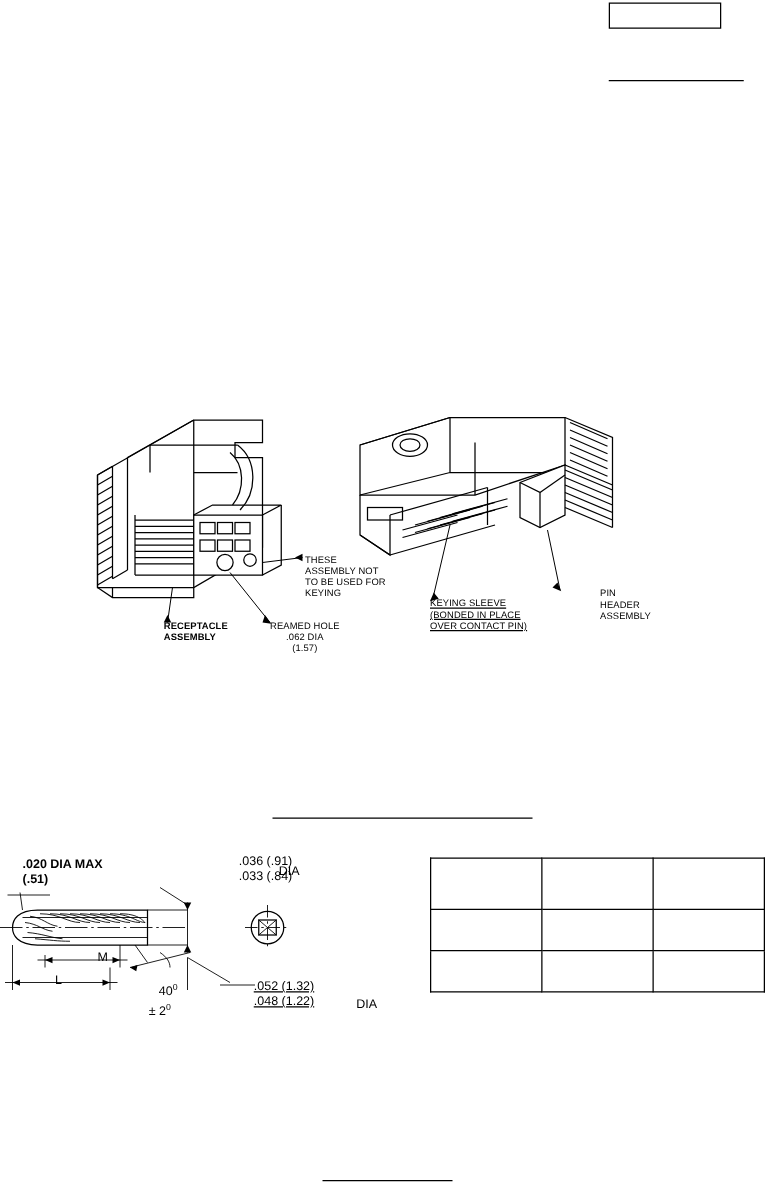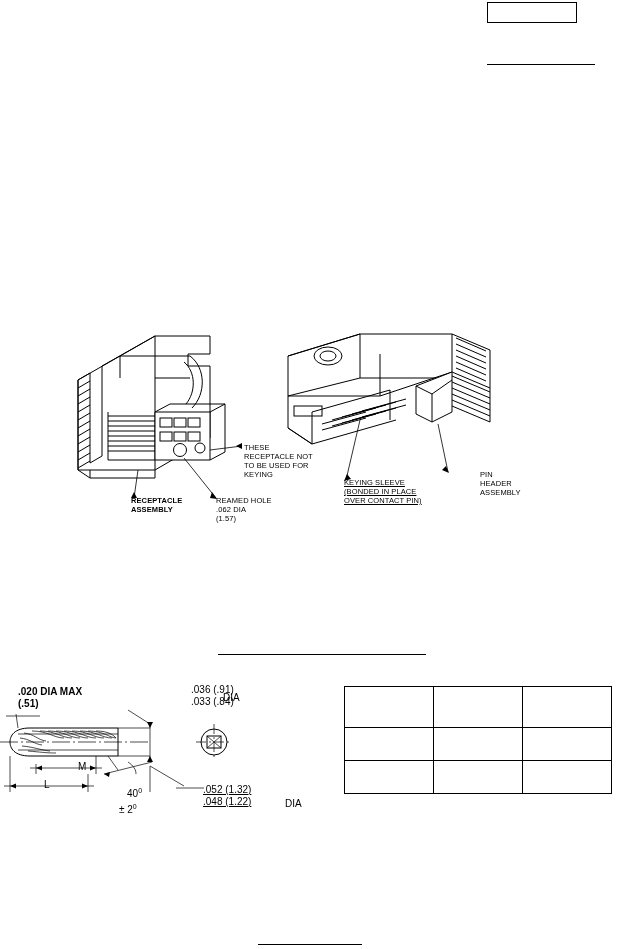--- a/index.html
+++ b/index.html
@@ -231,28 +231,28 @@
 
   <path d="M300 100 L286 160" stroke-width="0.8"></path>
   <path d="M287 154 L284 161 L291 159 Z" fill="#000" stroke="none"></path>
 
   <path d="M378 104 L388 152" stroke-width="0.8"></path>
   <path d="M386 146 L389 153 L382 150 Z" fill="#000" stroke="none"></path>
 </svg>
 </div>
 
 <div class="callout" style="left:244px; top:443px;">THESE
-RECEPTACLE NOT
+ASSEMBLY NOT
 TO BE USED FOR
 KEYING</div>
 
 <div class="callout" style="left:131px; top:496px;font-weight:bold;">RECEPTACLE
 ASSEMBLY</div>
 
-<div class="callout" style="left:216px; top:496px;">REAMED HOLE
+<div class="callout" style="left:216px; top:496px;text-align:center;">REAMED HOLE
 .062 DIA
 (1.57)</div>
 
 <div class="callout" style="left:344px; top:478px;text-decoration:underline;">KEYING SLEEVE
 (BONDED IN PLACE
 OVER CONTACT PIN)</div>
 
 <div class="callout" style="left:480px; top:470px;">PIN
 HEADER
 ASSEMBLY</div>

